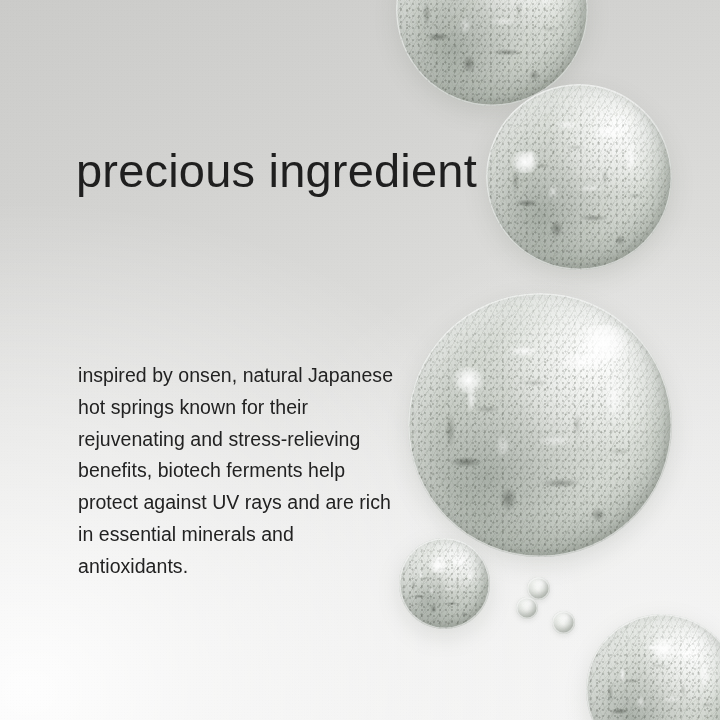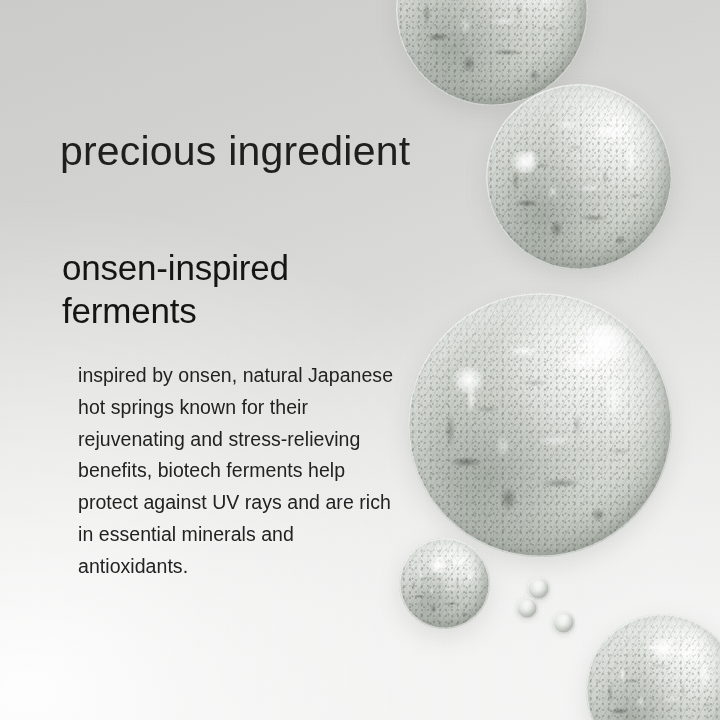--- a/index.html
+++ b/index.html
@@ -114,22 +114,22 @@
       radial-gradient(circle at 64% 28%, rgba(255,255,255,.98) 0%, rgba(255,255,255,.5) 24%, rgba(255,255,255,0) 48%),
       radial-gradient(circle at 50% 56%, rgba(248,249,246,.92) 0%, rgba(226,230,224,.9) 56%, rgba(178,185,176,.92) 88%, rgba(214,218,211,.8) 100%);
     box-shadow:
       inset -2px -3px 6px rgba(120,128,120,.35),
       inset 2px 2px 5px rgba(255,255,255,.7),
       0 2px 5px rgba(120,126,118,.14);
   }
   .eyebrow{
     position:absolute;
     left:60px; top:129px;
-    margin:0;
-    font-size:41px;
+    margin:16px;
+    font-size:47px;
     font-weight:300;
     letter-spacing:.2px;
     line-height:1.1;
     color:#1f1f1f;
     white-space:nowrap;
   }
   .headline{
     position:absolute;
     left:62px; top:247px;
     margin:0;
@@ -226,16 +226,15 @@
     <div class="orb droplet" id="droplet-3">
       <div class="body"></div>
       <div class="rim"></div>
     </div>
 
   </div>
 
   <div class="grain"></div>
 
   <p class="eyebrow">precious ingredient</p>
-  <h1 class="headline">onsen-inspired ferments</h1>
   <p class="body-copy">inspired by onsen, natural Japanese hot springs known for their rejuvenating and stress-relieving benefits, biotech ferments help protect against UV rays and are rich in essential minerals and antioxidants.</p>
 
 </div>
 
 </body></html>

